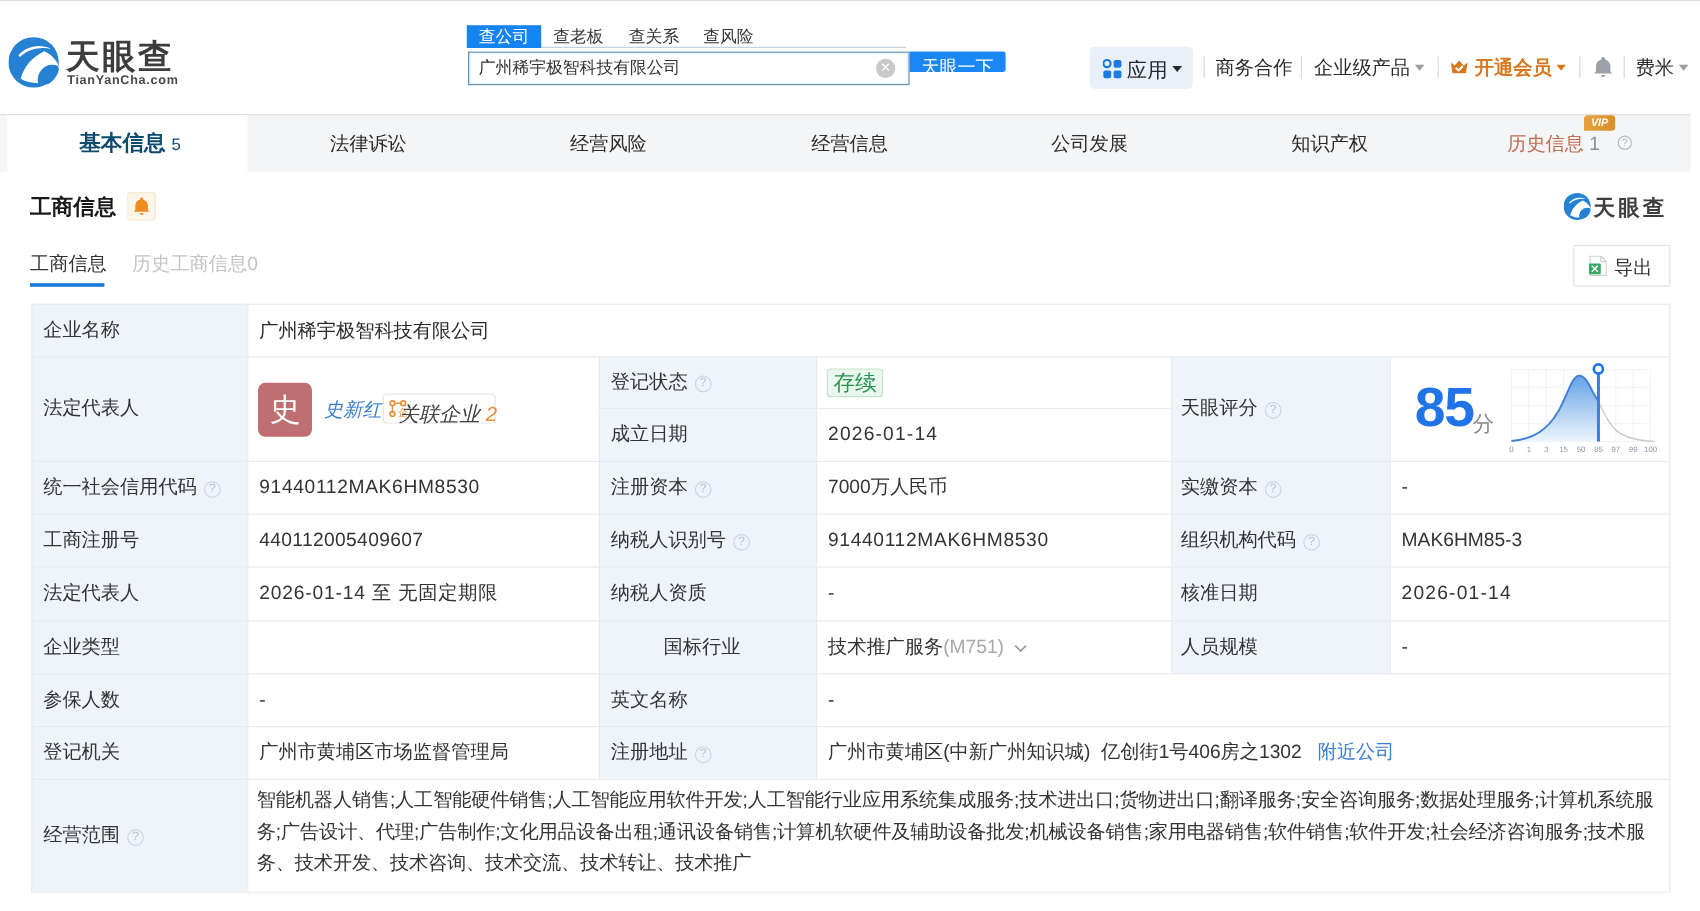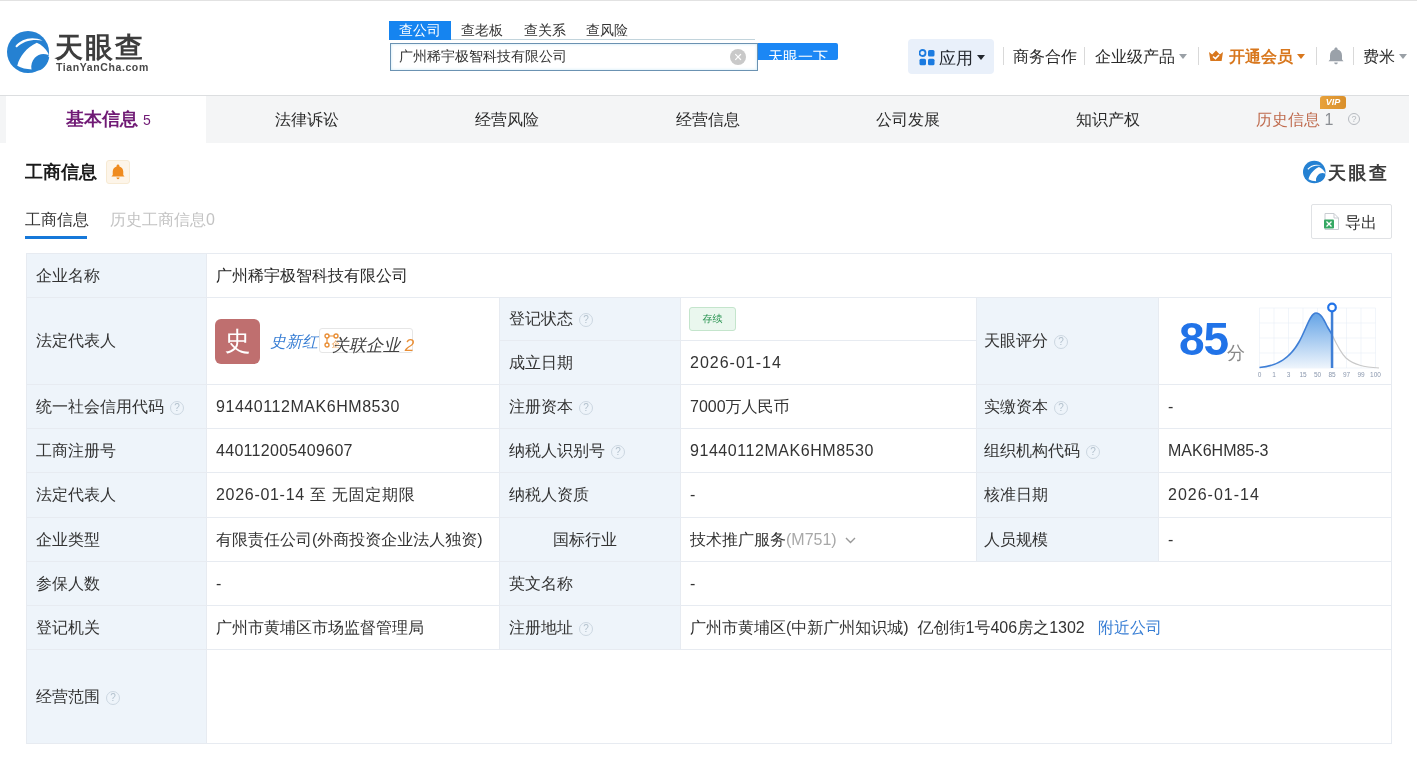--- a/index.html
+++ b/index.html
@@ -65,21 +65,21 @@
 <svg class="abs" style="left:1328px;top:47px;" width="16" height="18" viewBox="0 0 16 18">
   <path d="M8 0.5 C8.9 0.5 9.6 1.2 9.6 2 L9.6 2.6 C12.2 3.3 14 5.6 14 8.4 L14 12.5 L15.5 14.2 L0.5 14.2 L2 12.5 L2 8.4 C2 5.6 3.8 3.3 6.4 2.6 L6.4 2 C6.4 1.2 7.1 0.5 8 0.5 Z" fill="#9aa1a9"></path>
   <path d="M6.2 15.4 L9.8 15.4 C9.8 16.4 9 17.2 8 17.2 C7 17.2 6.2 16.4 6.2 15.4 Z" fill="#9aa1a9"></path>
 </svg>
 <div class="abs" style="left:1353px;top:47px;width:1px;height:18px;background:#d9d9d9;"></div>
 <div class="abs" style="left:1363px;top:47px;font-size:16px;color:#2b2b2b;">费米</div>
 <div class="abs" style="left:1399px;top:54px;width:0;height:0;border-left:4.5px solid transparent;border-right:4.5px solid transparent;border-top:5.5px solid #9aa0a6;"></div>
 
 <div class="abs" style="left:0;top:95px;width:1409px;height:48px;background:#f4f5f6;border-top:1px solid #dcdee0;"></div>
 <div class="abs" style="left:6px;top:96px;width:200px;height:47px;background:#fff;"></div>
-<div class="abs" style="left:66px;top:107px;font-size:18px;font-weight:bold;color:#701a75;">基本信息 <span style="font-size:14px;font-weight:normal;">5</span></div>
+<div class="abs" style="left:66px;top:107px;font-size:18px;font-weight:bold;color:#0c4a6e;">基本信息 <span style="font-size:14px;font-weight:normal;">5</span></div>
 <div class="abs" style="left:275px;top:110px;font-size:16px;color:#2b2b2b;">法律诉讼</div>
 <div class="abs" style="left:475px;top:110px;font-size:16px;color:#2b2b2b;">经营风险</div>
 <div class="abs" style="left:676px;top:110px;font-size:16px;color:#2b2b2b;">经营信息</div>
 <div class="abs" style="left:876px;top:110px;font-size:16px;color:#2b2b2b;">公司发展</div>
 <div class="abs" style="left:1076px;top:110px;font-size:16px;color:#2b2b2b;">知识产权</div>
 <div class="abs" style="left:1256px;top:110px;font-size:16px;color:#bf6b4e;">历史信息 <span style="color:#8b8f94;">1</span></div>
 <div class="abs" style="left:1348px;top:113px;width:12px;height:12px;border:1px solid #b6bac0;border-radius:50%;color:#b6bac0;font-size:9px;line-height:10px;text-align:center;">?</div>
 <div class="abs" style="left:1320px;top:96px;width:26px;height:13px;background:linear-gradient(90deg,#e8a23c,#d98f2b);border-radius:3px 3px 3px 0;color:#fff;font-size:9px;font-weight:bold;font-style:italic;text-align:center;line-height:13px;">VIP</div>
 
 <div class="abs" style="left:25px;top:160px;font-size:18px;font-weight:bold;color:#1a1a1a;">工商信息</div>
@@ -143,21 +143,21 @@
 <div class="abs" style="left:319px;top:328px;width:94px;height:25px;border:1px solid #e6e6e6;border-radius:3px;background:#fff;"></div>
 <svg class="abs" style="left:324px;top:333px;" width="15" height="15" viewBox="0 0 15 15">
   <circle cx="3" cy="3" r="2" fill="none" stroke="#e98e35" stroke-width="1.4"></circle>
   <circle cx="12" cy="3" r="2" fill="none" stroke="#e98e35" stroke-width="1.4"></circle>
   <circle cx="3" cy="12" r="2" fill="none" stroke="#e98e35" stroke-width="1.4"></circle>
   <path d="M5 3 L10 3 M3 5 L3 10" stroke="#e98e35" stroke-width="1.2"></path>
   <text x="7.5" y="14" font-size="8.5" fill="#e98e35">企</text>
 </svg>
 <div class="abs" style="left:332px;top:334px;font-size:17px;color:#404040;font-style:italic;">关联企业 <span style="color:#e98e35;">2</span></div>
 <div class="abs lbl" style="left:509px;top:309px;">登记状态<span class="qm">?</span></div>
-<div class="abs" style="left:689px;top:307px;width:47px;height:24px;background:#eaf7ee;border:1px solid #c4e5cc;border-radius:3px;color:#27934f;font-size:10px;text-align:center;line-height:22px;">存续</div>
+<div class="abs" style="left:689px;top:307px;width:47px;height:24px;background:#eaf7ee;border:1px solid #c4e5cc;border-radius:3px;color:#27934f;font-size:18px;text-align:center;line-height:22px;">存续</div>
 <div class="abs lbl" style="left:509px;top:353px;">成立日期</div>
 <div class="abs val" style="left:690px;top:353px;letter-spacing:1px;">2026-01-14</div>
 <div class="abs lbl" style="left:984px;top:331px;">天眼评分<span class="qm">?</span></div>
 <div class="abs" style="left:1179px;top:312px;font-size:46px;font-weight:bold;color:#2173e8;letter-spacing:-1px;">85</div>
 <div class="abs" style="left:1227px;top:341px;font-size:18px;color:#888;">分</div>
 <svg class="abs" style="left:1256px;top:300px;" width="127" height="80" viewBox="0 0 127 80">
   <defs>
     <linearGradient id="g1" x1="0" y1="0" x2="0" y2="1">
       <stop offset="0" stop-color="#64a3e6"></stop>
       <stop offset="1" stop-color="#eef5fc"></stop>
@@ -200,34 +200,34 @@
 <div class="abs val" style="left:1168px;top:441px;">MAK6HM85-3</div>
 
 <div class="abs lbl" style="left:36px;top:485px;">法定代表人</div>
 <div class="abs val" style="left:216px;top:485px;letter-spacing:0.7px;">2026-01-14 至 无固定期限</div>
 <div class="abs lbl" style="left:509px;top:485px;">纳税人资质</div>
 <div class="abs val" style="left:690px;top:485px;">-</div>
 <div class="abs lbl" style="left:984px;top:485px;">核准日期</div>
 <div class="abs val" style="left:1168px;top:485px;letter-spacing:1px;">2026-01-14</div>
 
 <div class="abs lbl" style="left:36px;top:530px;">企业类型</div>
-<div class="abs val" style="left:216px;top:530px;">有限责任公司(外商投资企业法人独资)</div>
 <div class="abs lbl" style="left:509px;top:530px;margin-left:44px;">国标行业</div>
 <div class="abs val" style="left:690px;top:530px;">技术推广服务<span style="color:#a8a8a8;">(M751)</span></div>
 <svg class="abs" style="left:845px;top:537px;" width="11" height="7" viewBox="0 0 11 7">
       <path d="M1 1 L5.5 5.5 L10 1" fill="none" stroke="#999" stroke-width="1.4"></path>
     </svg>
 <div class="abs lbl" style="left:984px;top:530px;">人员规模</div>
 <div class="abs val" style="left:1168px;top:530px;">-</div>
 
 <div class="abs lbl" style="left:36px;top:574px;">参保人数</div>
 <div class="abs val" style="left:216px;top:574px;">-</div>
 <div class="abs lbl" style="left:509px;top:574px;">英文名称</div>
 <div class="abs val" style="left:690px;top:574px;">-</div>
 
 <div class="abs lbl" style="left:36px;top:618px;">登记机关</div>
 <div class="abs val" style="left:216px;top:618px;">广州市黄埔区市场监督管理局</div>
 <div class="abs lbl" style="left:509px;top:618px;">注册地址<span class="qm">?</span></div>
 <div class="abs val" style="left:690px;top:618px;">广州市黄埔区(中新广州知识城)&nbsp; 亿创街1号406房之1302&nbsp;&nbsp; <span style="color:#387ed4;">附近公司</span></div>
 
 <div class="abs lbl" style="left:36px;top:687px;">经营范围<span class="qm">?</span></div>
+<div class="abs val" style="left:214px;top:655px;width:1175px;line-height:26px;white-space:nowrap;letter-spacing:-0.15px;">智能机器人销售;人工智能硬件销售;人工智能应用软件开发;人工智能行业应用系统集成服务;技术进出口;货物进出口;翻译服务;安全咨询服务;数据处理服务;计算机系统服<br>务;广告设计、代理;广告制作;文化用品设备出租;通讯设备销售;计算机软硬件及辅助设备批发;机械设备销售;家用电器销售;软件销售;软件开发;社会经济咨询服务;技术服<br>务、技术开发、技术咨询、技术交流、技术转让、技术推广</div>
 
 </div>
 
 </body></html>

